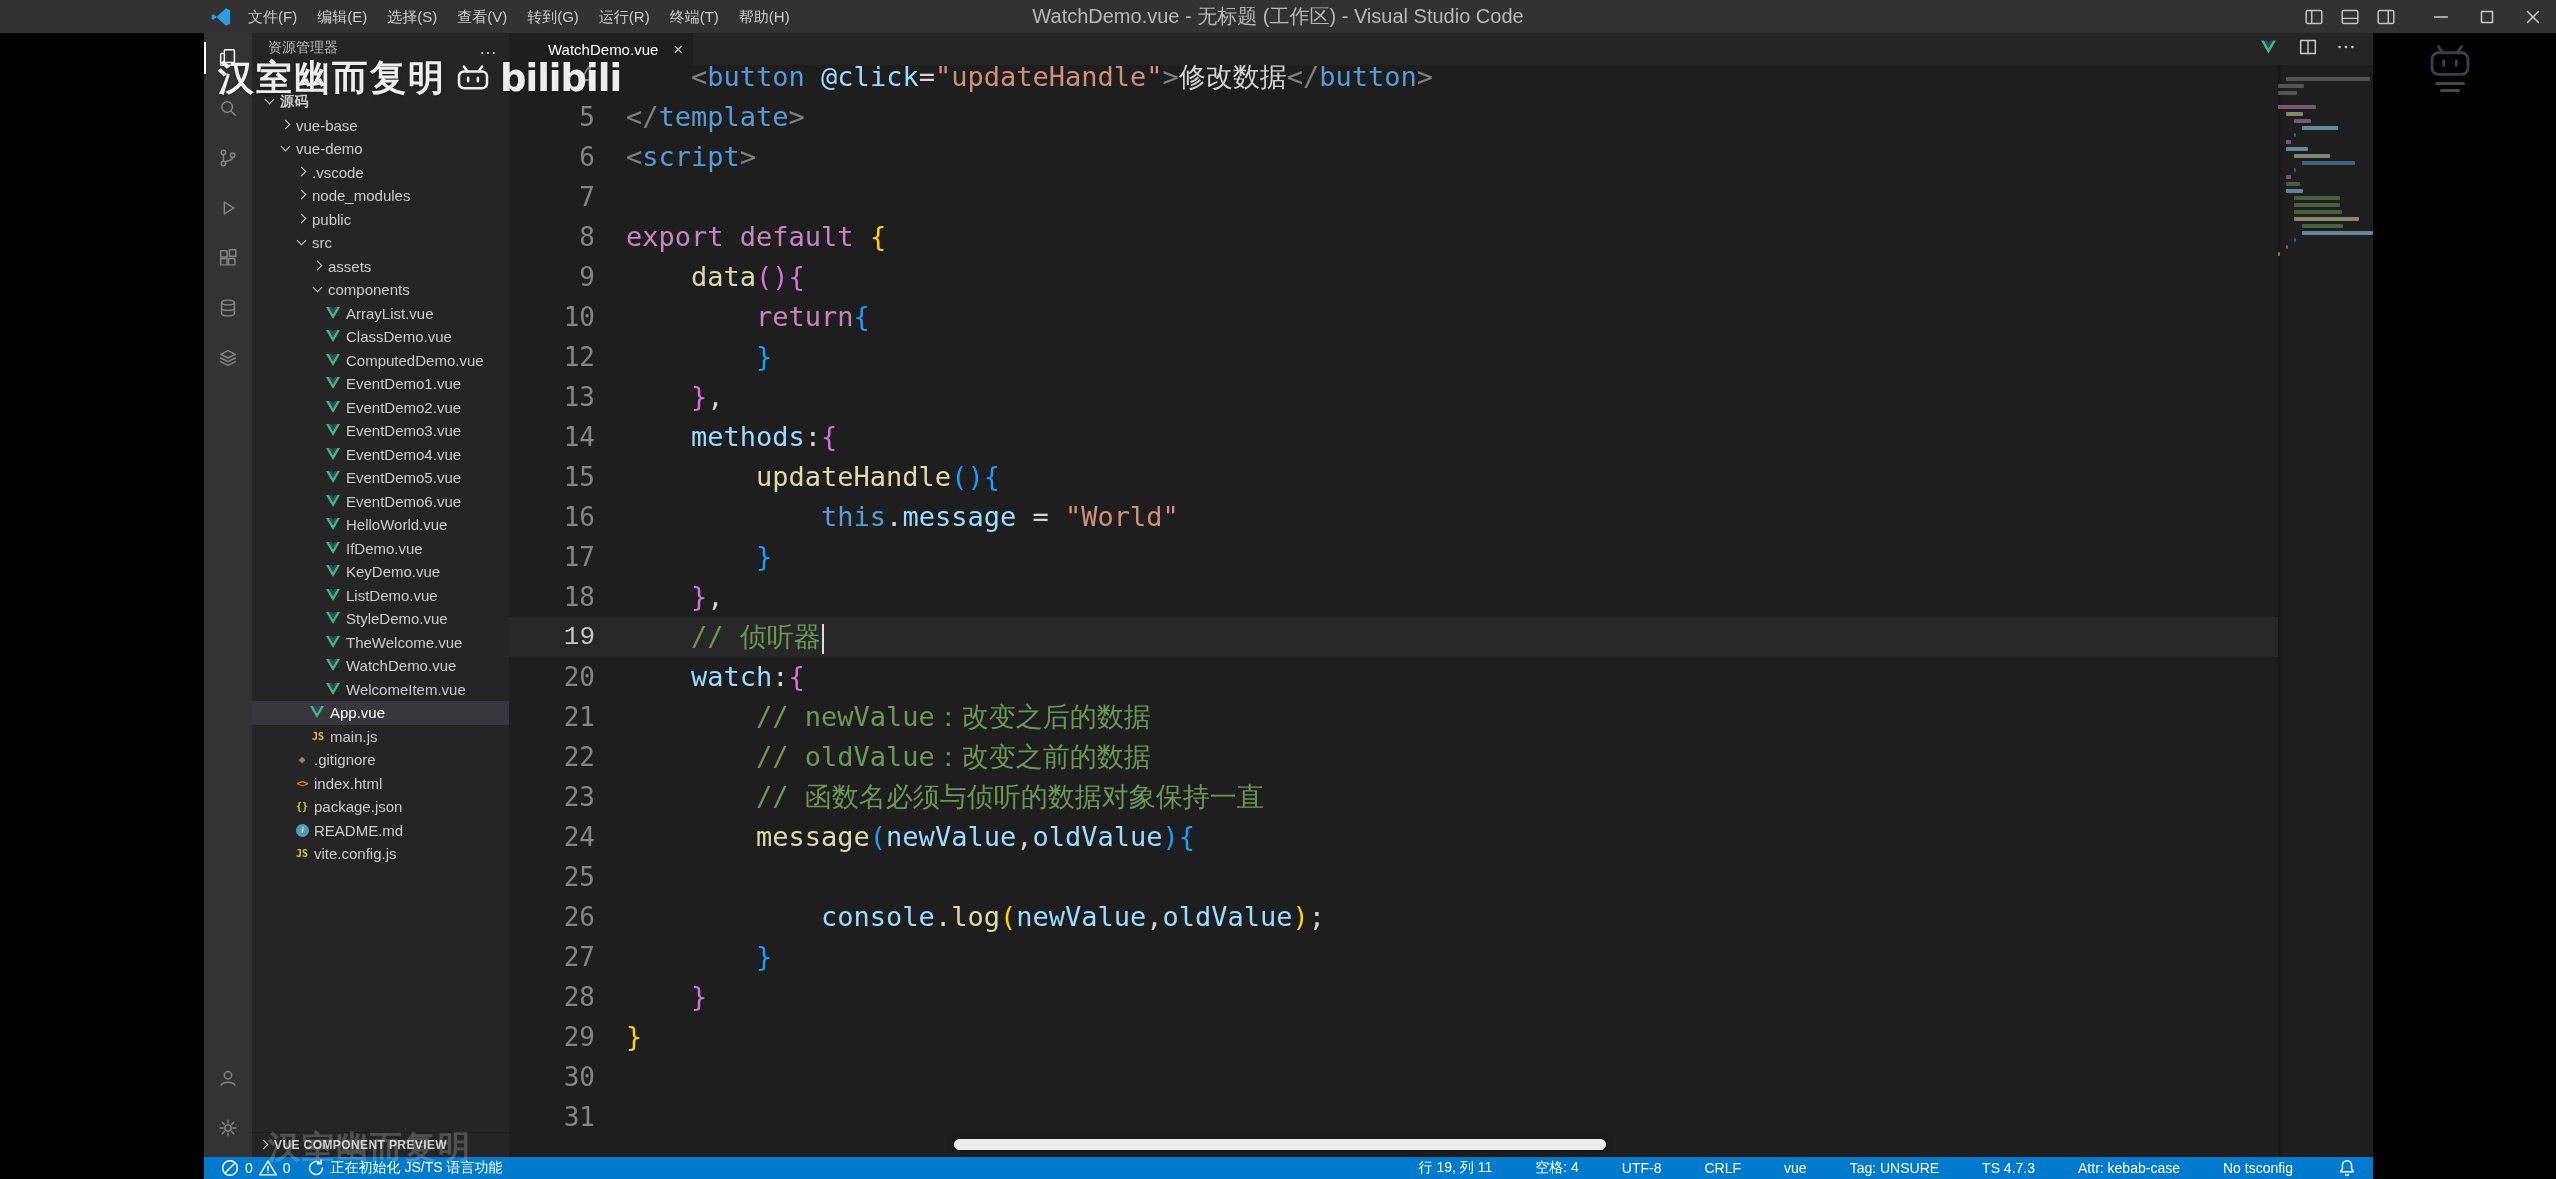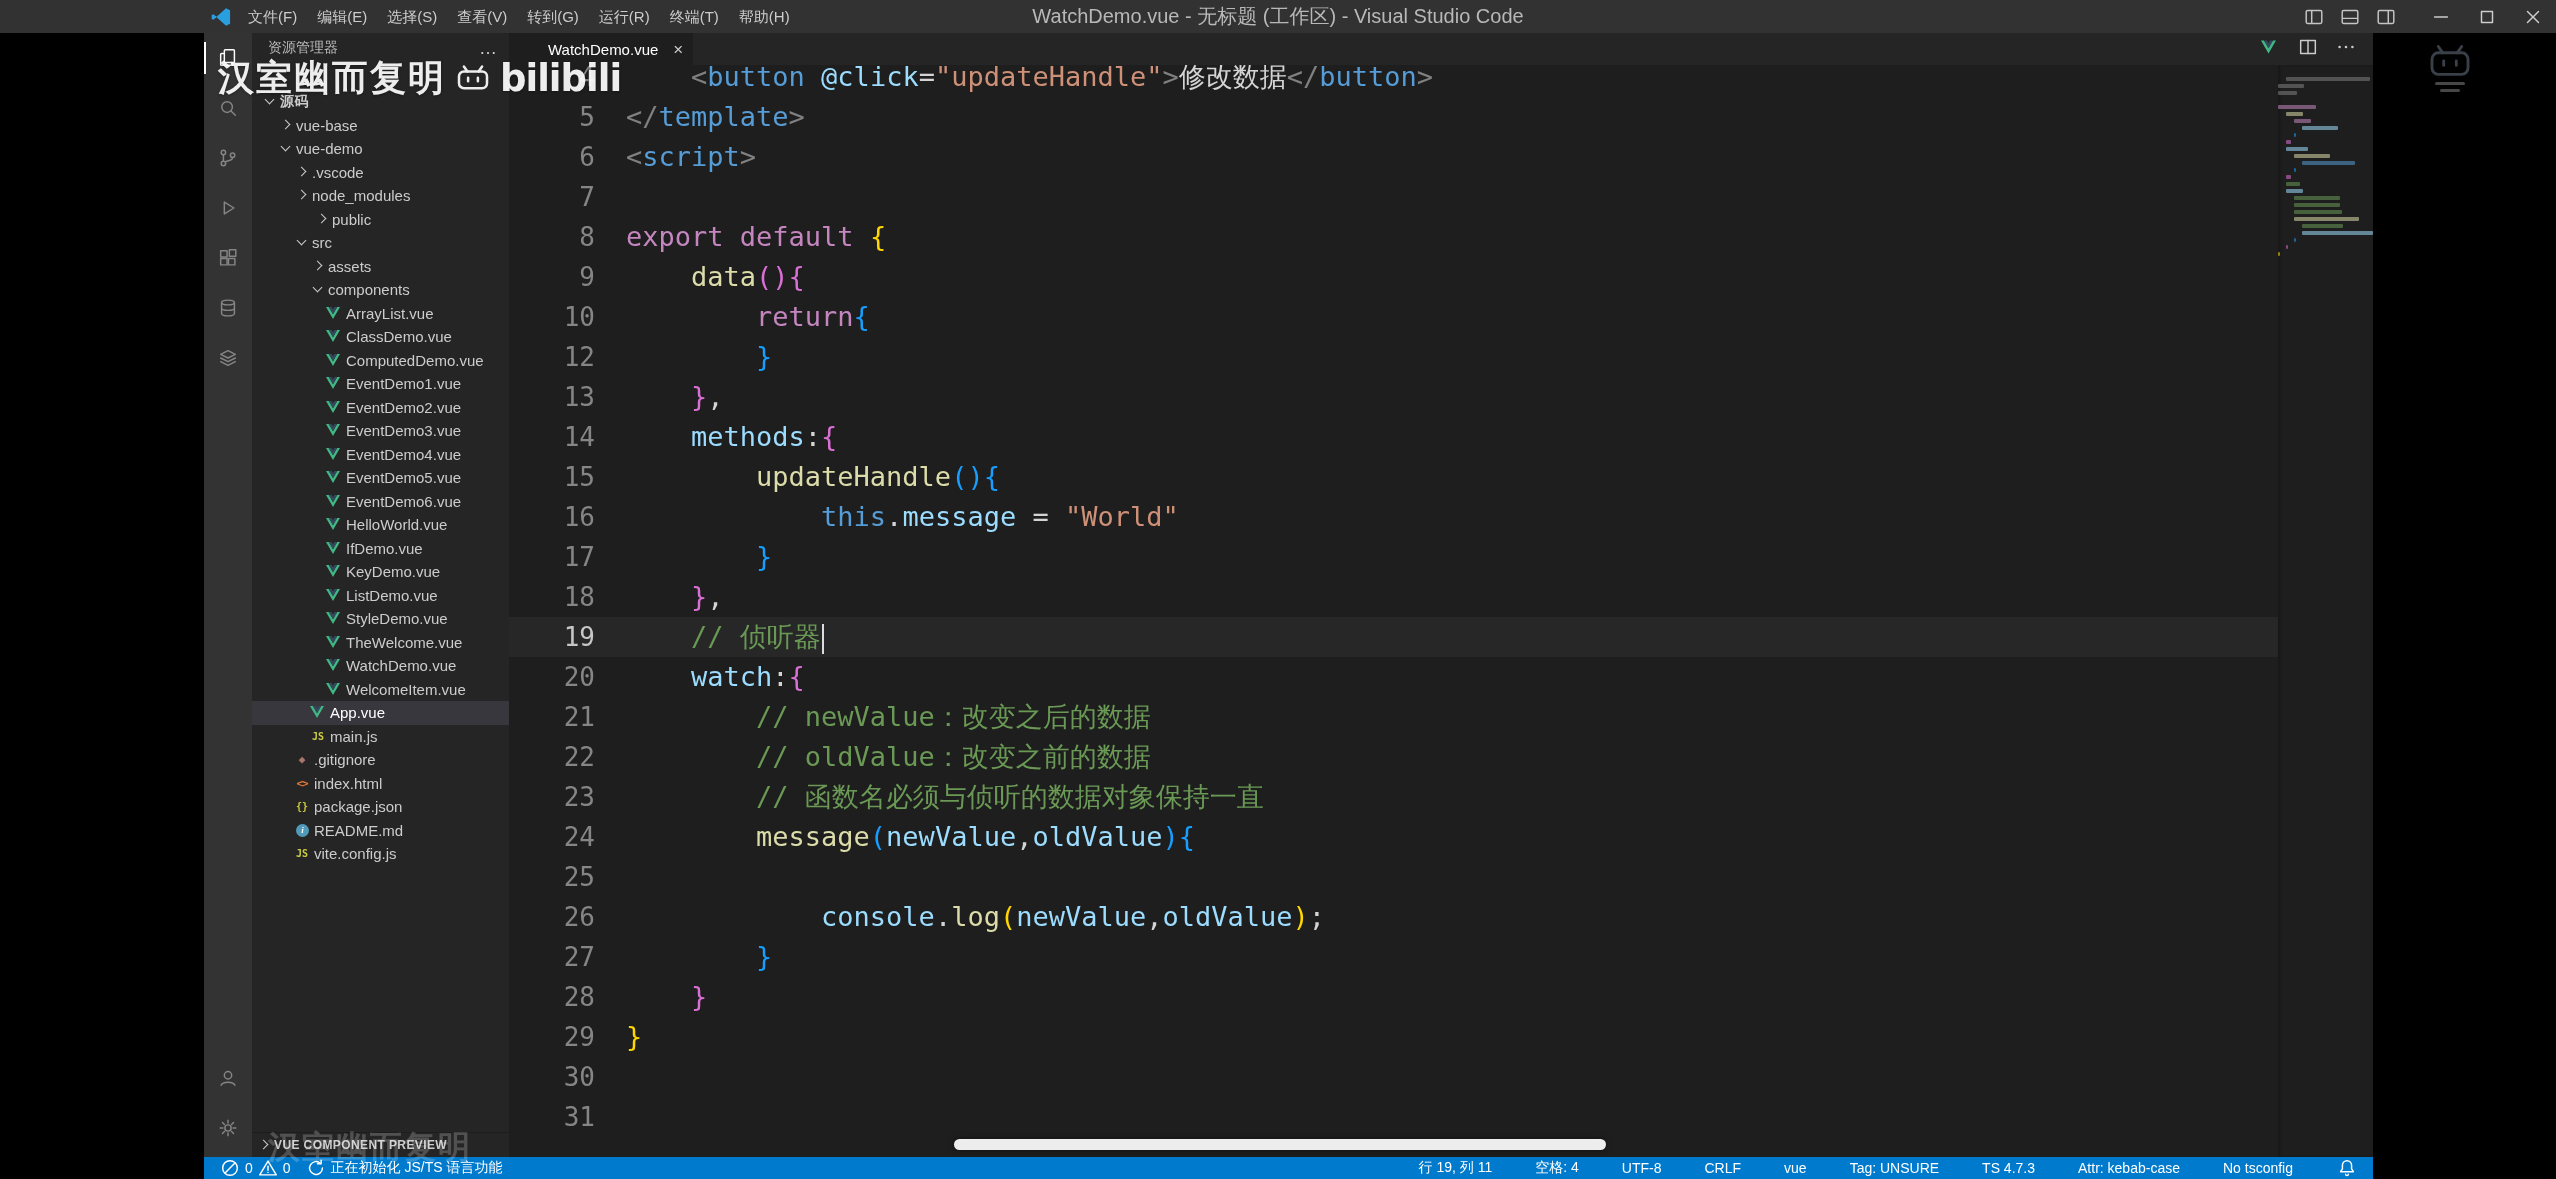--- a/index.html
+++ b/index.html
@@ -75,21 +75,21 @@
   .tab-close::before { content:"\00d7"; }
   .editor-actions { margin-left:auto; display:flex; align-items:center; gap:16px; padding-right:16px; color:#cccccc; }
   .editor-actions svg { width:18px; height:18px; }
 
   .code { position:absolute; top:32px; left:0; right:0; bottom:0; overflow:hidden;
           font-family:"DejaVu Sans Mono", monospace; font-size:27px; }
   .code-inner { margin-top:-8px; }
   .line { display:flex; height:40px; line-height:40px; white-space:pre; }
   .line.cur { background:rgba(255,255,255,0.045); }
   .ln { width:86px; text-align:right; color:#858585; flex:none; font-size:26px; }
-  .line.cur .ln { color:#c6c6c6; }
+  .line.cur .ln { color:#c6c6c6;font-family:Liberation Mono, monospace; }
   .lc { padding-left:31px; }
   .cursor { display:inline-block; width:2.5px; height:30px; background:#dcdcdc; vertical-align:middle; margin-left:1px; }
 
   .tk-ab  { color:#808080; } .tk-tag { color:#569cd6; } .tk-attr{ color:#9cdcfe; }
   .tk-str { color:#ce9178; } .tk-kw  { color:#c586c0; } .tk-fn  { color:#dcdcaa; }
   .tk-var { color:#9cdcfe; } .tk-this{ color:#569cd6; } .tk-cm  { color:#6a9955; }
   .tk-b1  { color:#ffd700; } .tk-b2  { color:#da70d6; } .tk-b3  { color:#179fff; }
   .tk-w   { color:#d4d4d4; } .tk-txt { color:#d4d4d4; } .tk-ws  { color:#d4d4d4; }
 
   .minimap { position:absolute; top:32px; right:0; width:95px; bottom:0; background:#1e1e1e;
@@ -272,21 +272,21 @@
           <span class="tree-label">vue-demo</span>
         </div>
         <div class="tree-row" style="padding-left:42px">
           <span class="chev right"></span>
           <span class="tree-label">.vscode</span>
         </div>
         <div class="tree-row" style="padding-left:42px">
           <span class="chev right"></span>
           <span class="tree-label">node_modules</span>
         </div>
-        <div class="tree-row" style="padding-left:62px">
+        <div class="tree-row" style="padding-left:42px">
           <span class="chev right"></span>
           <span class="tree-label">public</span>
         </div>
         <div class="tree-row" style="padding-left:42px">
           <span class="chev down"></span>
           <span class="tree-label">src</span>
         </div>
         <div class="tree-row" style="padding-left:58px">
           <span class="chev right"></span>
           <span class="tree-label">assets</span>

